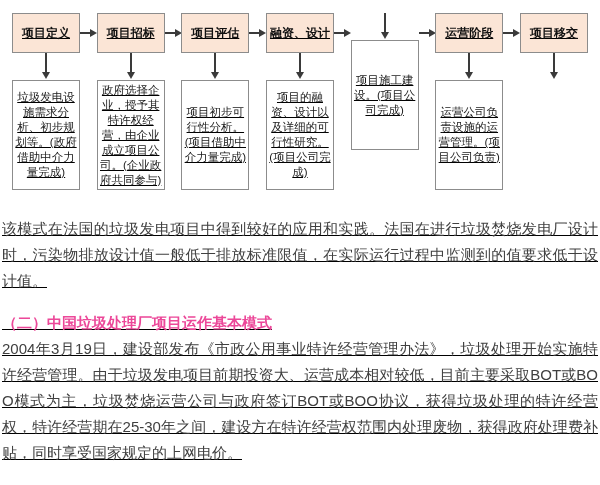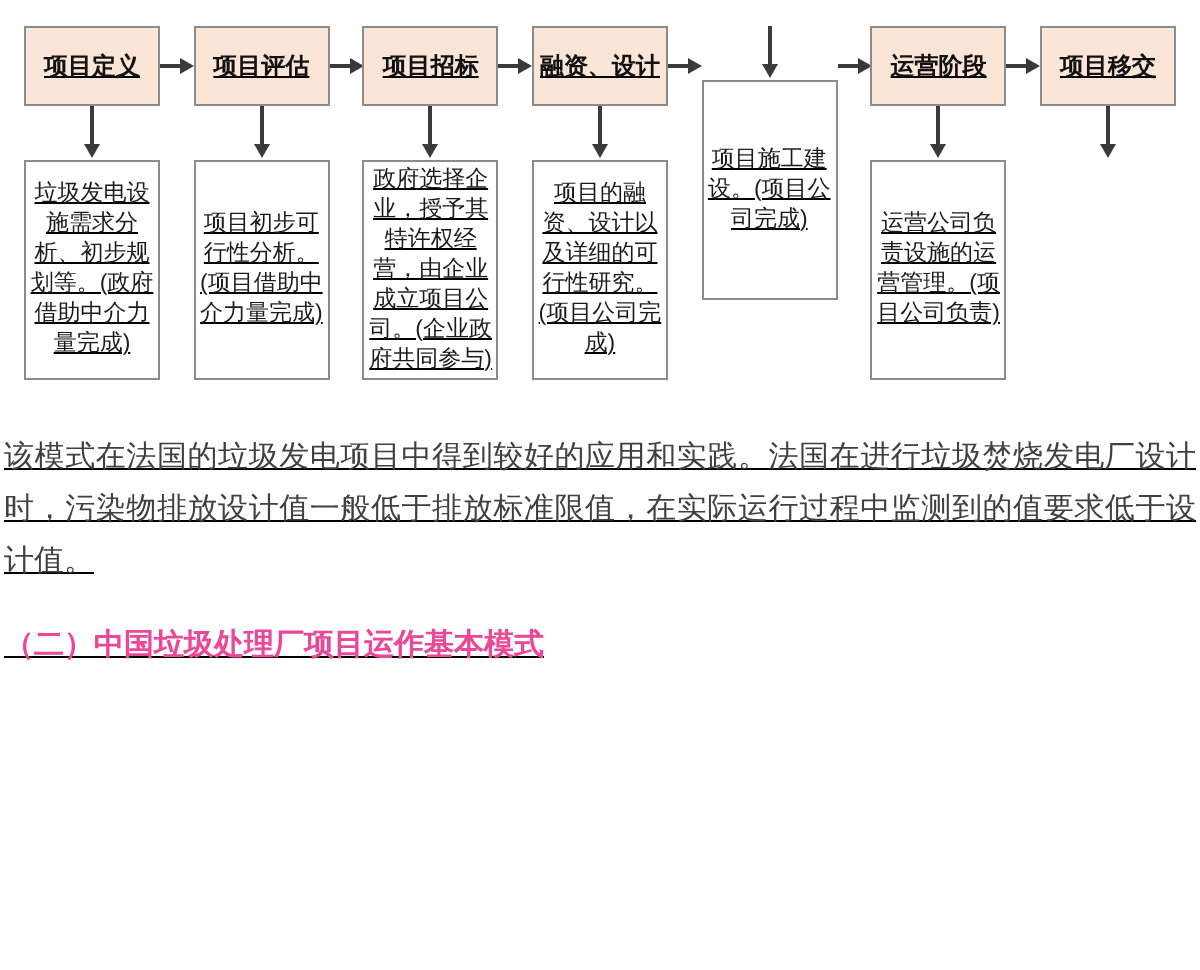--- a/index.html
+++ b/index.html
@@ -72,30 +72,30 @@
   <div class="flowchart">
 
     <div class="col">
       <div class="top-box">项目定义</div>
       <div class="connector"></div>
       <div class="detail-box">垃圾发电设施需求分析、初步规划等。(政府借助中介力量完成)</div>
       <div class="harrow"></div>
     </div>
 
     <div class="col">
-      <div class="top-box">项目评估</div>
+      <div class="top-box">项目招标</div>
       <div class="connector"></div>
-      <div class="detail-box">项目初步可行性分析。(项目借助中介力量完成)</div>
+      <div class="detail-box">政府选择企业，授予其特许权经营，由企业成立项目公司。(企业政府共同参与)</div>
       <div class="harrow"></div>
     </div>
 
     <div class="col">
-      <div class="top-box">项目招标</div>
+      <div class="top-box">项目评估</div>
       <div class="connector"></div>
-      <div class="detail-box">政府选择企业，授予其特许权经营，由企业成立项目公司。(企业政府共同参与)</div>
+      <div class="detail-box">项目初步可行性分析。(项目借助中介力量完成)</div>
       <div class="harrow"></div>
     </div>
 
     <div class="col">
       <div class="top-box">融资、设计</div>
       <div class="connector"></div>
       <div class="detail-box">项目的融资、设计以及详细的可行性研究。(项目公司完成)</div>
       <div class="harrow"></div>
     </div>
 
@@ -115,15 +115,16 @@
     <div class="col">
       <div class="top-box">项目移交</div>
       <div class="connector"></div>
     </div>
 
   </div>
 
   <div class="article">
     <p class="para">该模式在法国的垃圾发电项目中得到较好的应用和实践。法国在进行垃圾焚烧发电厂设计时，污染物排放设计值一般低于排放标准限值，在实际运行过程中监测到的值要求低于设计值。</p>
     <h2 class="heading">（二）中国垃圾处理厂项目运作基本模式</h2>
+    <p class="para">2004年3月19日，建设部发布《市政公用事业特许经营管理办法》，垃圾处理开始实施特许经营管理。由于垃圾发电项目前期投资大、运营成本相对较低，目前主要采取BOT或BOO模式为主，垃圾焚烧运营公司与政府签订BOT或BOO协议，获得垃圾处理的特许经营权，特许经营期在25-30年之间，建设方在特许经营权范围内处理废物，获得政府处理费补贴，同时享受国家规定的上网电价。</p>
   </div>
 
 </div>
 
 </body></html>

